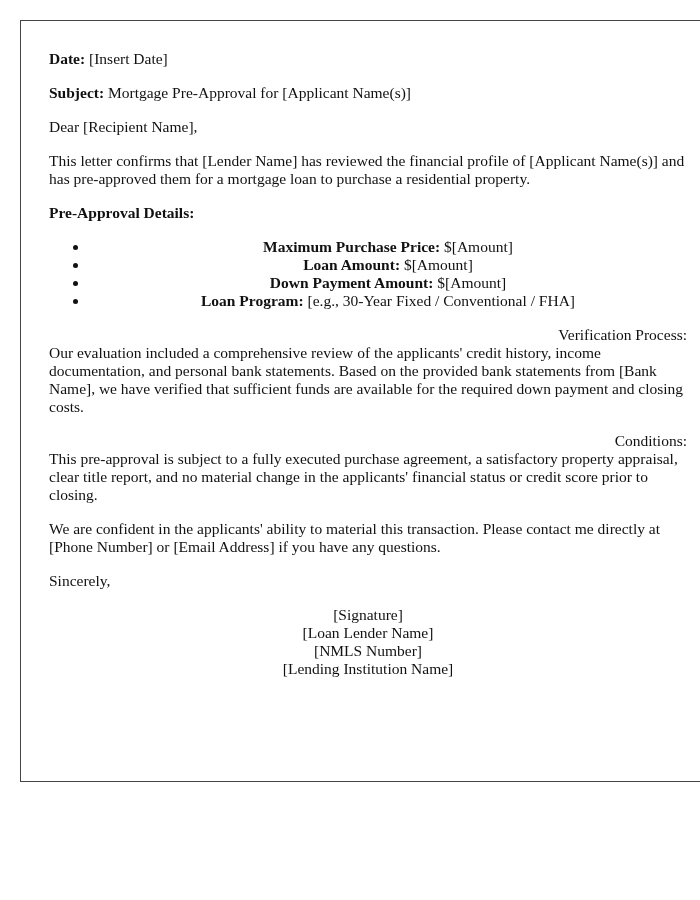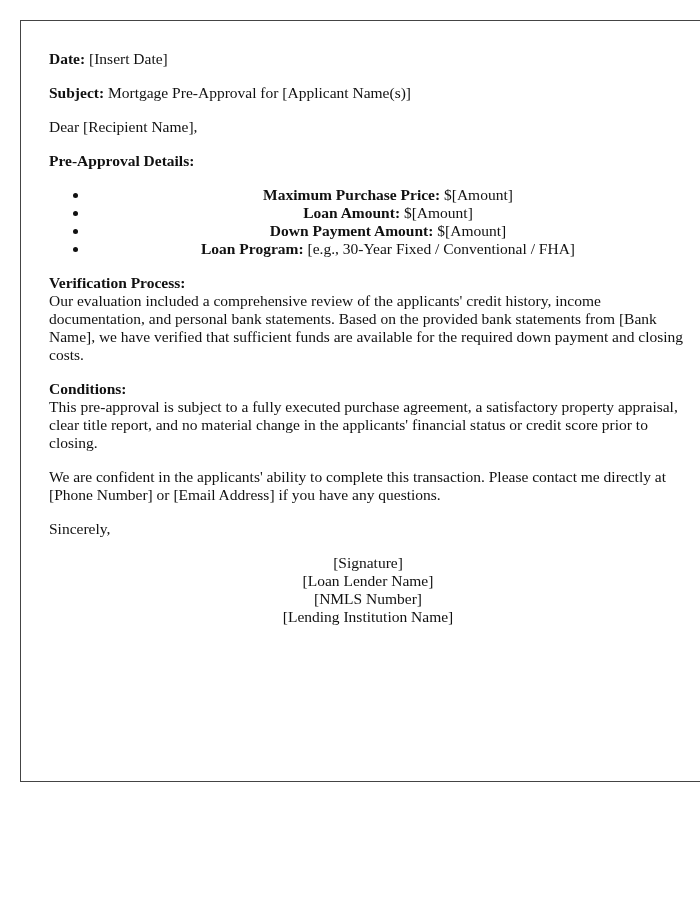--- a/index.html
+++ b/index.html
@@ -34,61 +34,63 @@
     ul {
       margin: 0 0 16px 0;
       padding-left: 40px;
       text-align: center;
     }
     ul li {
       margin: 0;
       padding: 0;
     }
     .heading {
-      font-weight: bold;
+      font-weight: normal;
       display: block;
+      text-align: right;
     }
     .sig-line { display: block; text-align: center; }
   </style>
 </head>
 <body>
 
 <div class="letter">
 
   <p>
     <span class="label">Date:</span><span> [Insert Date]</span>
   </p>
 
   <p>
     <span class="line"><span class="label">Subject:</span><span> Mortgage Pre-Approval for [Applicant Name(s)]</span></span>
   </p>
 
   <p>Dear [Recipient Name],</p>
 
+  <p>This letter confirms that [Lender Name] has reviewed the financial profile of [Applicant Name(s)] and has pre-approved them for a mortgage loan to purchase a residential property.</p>
 
   <p class="label">Pre-Approval Details:</p>
 
   <ul>
     <li><span class="label">Maximum Purchase Price:</span><span> $[Amount]</span></li>
     <li><span class="label">Loan Amount:</span><span> $[Amount]</span></li>
     <li><span class="label">Down Payment Amount:</span><span> $[Amount]</span></li>
     <li><span class="label">Loan Program:</span><span> [e.g., 30-Year Fixed / Conventional / FHA]</span></li>
   </ul>
 
   <p>
     <span class="heading">Verification Process:</span>
     <span>Our evaluation included a comprehensive review of the applicants' credit history, income documentation, and personal bank statements. Based on the provided bank statements from [Bank Name], we have verified that sufficient funds are available for the required down payment and closing costs.</span>
   </p>
 
   <p>
     <span class="heading">Conditions:</span>
     <span>This pre-approval is subject to a fully executed purchase agreement, a satisfactory property appraisal, clear title report, and no material change in the applicants' financial status or credit score prior to closing.</span>
   </p>
 
-  <p>We are confident in the applicants' ability to complete this transaction. Please contact me directly at [Phone Number] or [Email Address] if you have any questions.</p>
+  <p>We are confident in the applicants' ability to material this transaction. Please contact me directly at [Phone Number] or [Email Address] if you have any questions.</p>
 
   <p>Sincerely,</p>
 
   <p>
     <span class="sig-line">[Signature]</span>
     <span class="sig-line">[Loan Lender Name]</span>
     <span class="sig-line">[NMLS Number]</span>
     <span class="sig-line">[Lending Institution Name]</span>
   </p>
 

